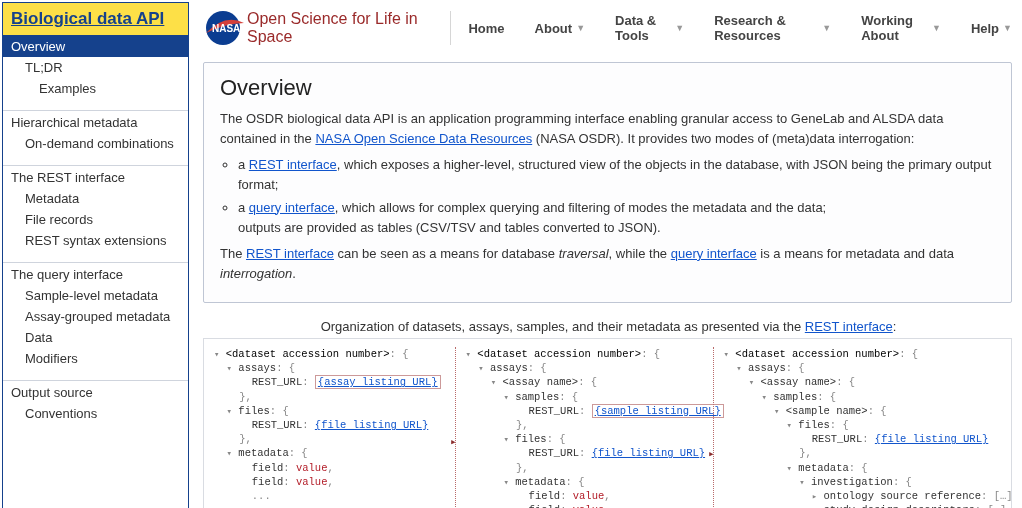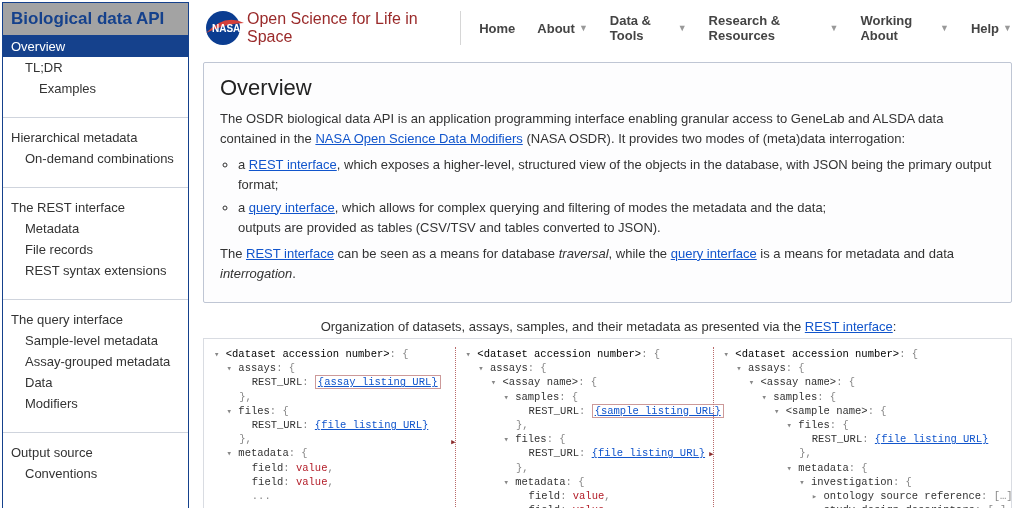--- a/index.html
+++ b/index.html
@@ -18,41 +18,41 @@
     margin:0;font-family:Arial,Helvetica,sans-serif;font-size:13px;color:var(--txt);
     background:#fff;display:flex;width:1022px;
   }
   
   .sidebar{
     width:187px;flex:none;border:1px solid var(--navy);background:#fff;
     margin:2px 0 0 2px;
   }
   .sidebar-title{
     font-size:17px;color:var(--navy);font-weight:bold;padding:6px 8px;
-    border-bottom:1px solid var(--navy);background:#a3a3a3;
+    border-bottom:1px solid var(--navy);background:#fde047;text-decoration:underline;
   }
   .nav-item{padding:3px 8px;cursor:pointer;font-size:13px;}
   .nav-item.sel{background:var(--navy);color:#fff;}
   .nav-sub{padding-left:22px;}
   .nav-subsub{padding-left:36px;}
-  .nav-group-top{border-top:1px solid var(--border);margin-top:18px;padding-top:12px;}
+  .nav-group-top{border-top:1px solid var(--border);margin-top:11px;padding-top:4px;}
   
   .main{flex:1;padding:0 10px 10px 14px;overflow:hidden;}
   .topbar{
     display:flex;align-items:center;height:56px;gap:12px;
     border-bottom:0;
   }
   .logo{display:flex;align-items:center;}
   .logo-badge{
     width:44px;height:38px;position:relative;
   }
   .logo-badge svg{width:44px;height:38px;}
   .logo-text{color:#9a2a2a;font-size:16px;}
   .divider{width:1px;height:34px;background:#d6d6d6;margin:0 6px;}
-  .menu{display:flex;gap:22px;font-size:13px;font-weight:bold;color:#444;}
+  .menu{display:flex;gap:30px;font-size:13px;font-weight:bold;color:#444;}
   .menu-item{display:flex;align-items:center;gap:4px;cursor:pointer;}
   .caret{font-size:9px;color:#999;}
   
   .ovbox{
     border:1px solid var(--box-border);border-radius:2px;padding:12px 16px 14px;
     margin-top:6px;background:#fdfdfe;
   }
   h1{margin:0 0 8px 0;font-size:22px;color:#222;font-weight:normal;}
   .ovbox p{line-height:1.55;margin:4px 0;}
   .ovbox ul{margin:6px 0 6px 18px;padding:0;}
@@ -139,21 +139,21 @@
       <div class="menu-item">
           <span>Help</span>
           <span class="caret">▼</span>
         </div>
     </div>
   </div>
 
   <div class="ovbox">
     <h1>Overview</h1>
     <p>
-      <span>The OSDR biological data API is an application programming interface enabling granular access to GeneLab and ALSDA data contained in the </span><a href="#">NASA Open Science Data Modifiers</a><span> (NASA OSDR). It provides two modes of (meta)data interrogation:</span>
+      <span>The OSDR biological data API is an application programming interface enabling granular access to GeneLab and ALSDA data contained in the </span><a href="#">NASA Open Science Data Resources</a><span> (NASA OSDR). It provides two modes of (meta)data interrogation:</span>
     </p>
     <ul>
       <li>
         <span>a </span><a href="#">REST interface</a><span>, which exposes a higher-level, structured view of the objects in the database, with JSON being the primary output format;</span>
       </li>
       <li>
         <span>a </span><a href="#">query interface</a><span>, which allows for complex querying and filtering of modes the metadata and the data;</span><br>
         <span>outputs are provided as tables (CSV/TSV and tables converted to JSON).</span>
       </li>
     </ul>

